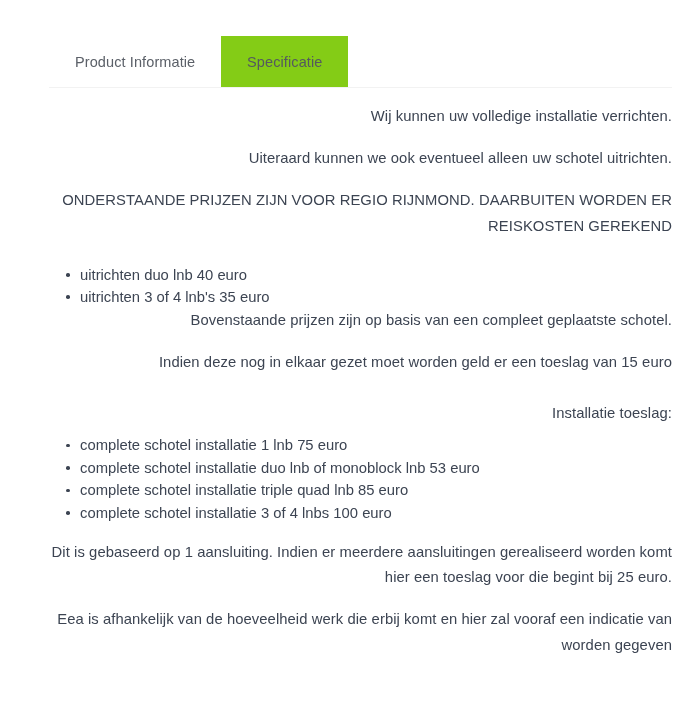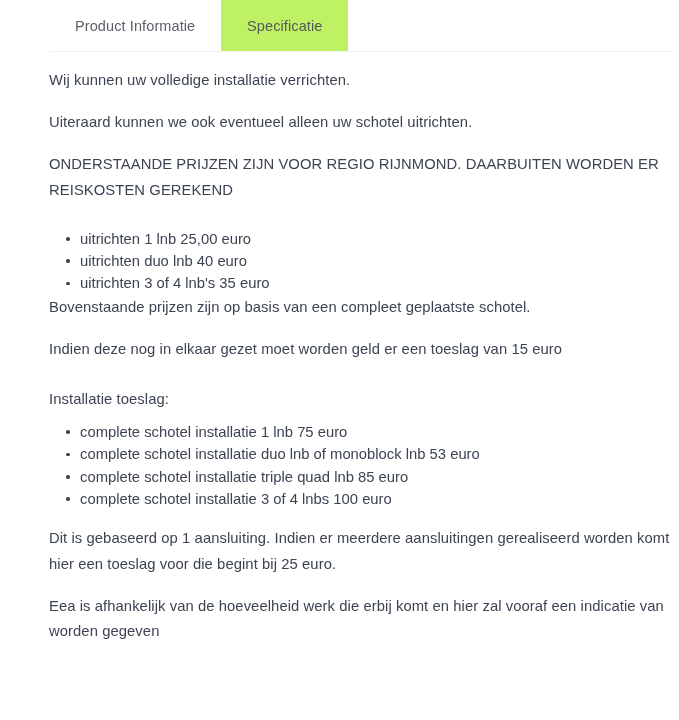--- a/index.html
+++ b/index.html
@@ -14,20 +14,21 @@
     font-family: "Liberation Sans", sans-serif;
     color: #3c4452;
     -webkit-font-smoothing: antialiased;
   }
 
   .page {
     position: relative;
     width: 679px;
     height: 520px;
     background: #ffffff;
+    margin-top: 36px;
   }
 
   
   .tabs {
     position: relative;
     height: 52px;
     padding-left: 49px;
     box-sizing: border-box;
     display: flex;
     align-items: stretch;
@@ -41,21 +42,21 @@
     letter-spacing: 0.1px;
     color: #5b6068;
     background: transparent;
     border: 0;
     cursor: pointer;
     padding: 0 26px;
     font-family: "Liberation Sans", sans-serif;
     white-space: nowrap;
   }
   .tab.active {
-    background: #bef264;
+    background: #84cc16;
     color: #55595f;
     width: 127px;
     padding: 0;
   }
   .tabs-rule {
     position: absolute;
     left: 49px;
     right: 7px;
     top: 51px;
     height: 1px;
@@ -66,20 +67,21 @@
   .content {
     padding: 0 7px 0 49px;
     box-sizing: border-box;
   }
   .content p {
     margin: 0;
     font-size: 14.8px;
     line-height: 25.5px;
     color: #3c4452;
     letter-spacing: 0.005em;
+    text-align: right;
   }
   .content p.spaced {
     margin-bottom: 16.5px;
   }
   .content p.spacer-blank {
     height: 25px;
     margin: 0;
   }
   .first-para {
     padding-top: 16px;
@@ -133,21 +135,20 @@
     <p class="spaced first-para">Wij kunnen uw volledige installatie verrichten.</p>
 
     <p class="spaced">Uiteraard kunnen we ook eventueel alleen uw schotel uitrichten.</p>
 
     <p class="spaced">ONDERSTAANDE PRIJZEN ZIJN VOOR REGIO RIJNMOND. DAARBUITEN WORDEN ER REISKOSTEN GEREKEND</p>
 
 
     <div class="pre-list-gap"></div>
 
     <ul class="list-block">
-      <li>uitrichten 1 lnb 25,00 euro</li>
       <li>uitrichten duo lnb 40 euro</li>
       <li>uitrichten 3 of 4 lnb's 35 euro</li>
     </ul>
 
     <p class="spaced">Bovenstaande prijzen zijn op basis van een compleet geplaatste schotel.</p>
 
     <p>Indien deze nog in elkaar gezet moet worden geld er een toeslag van 15 euro</p>
 
     <p class="spacer-blank"></p>
 

